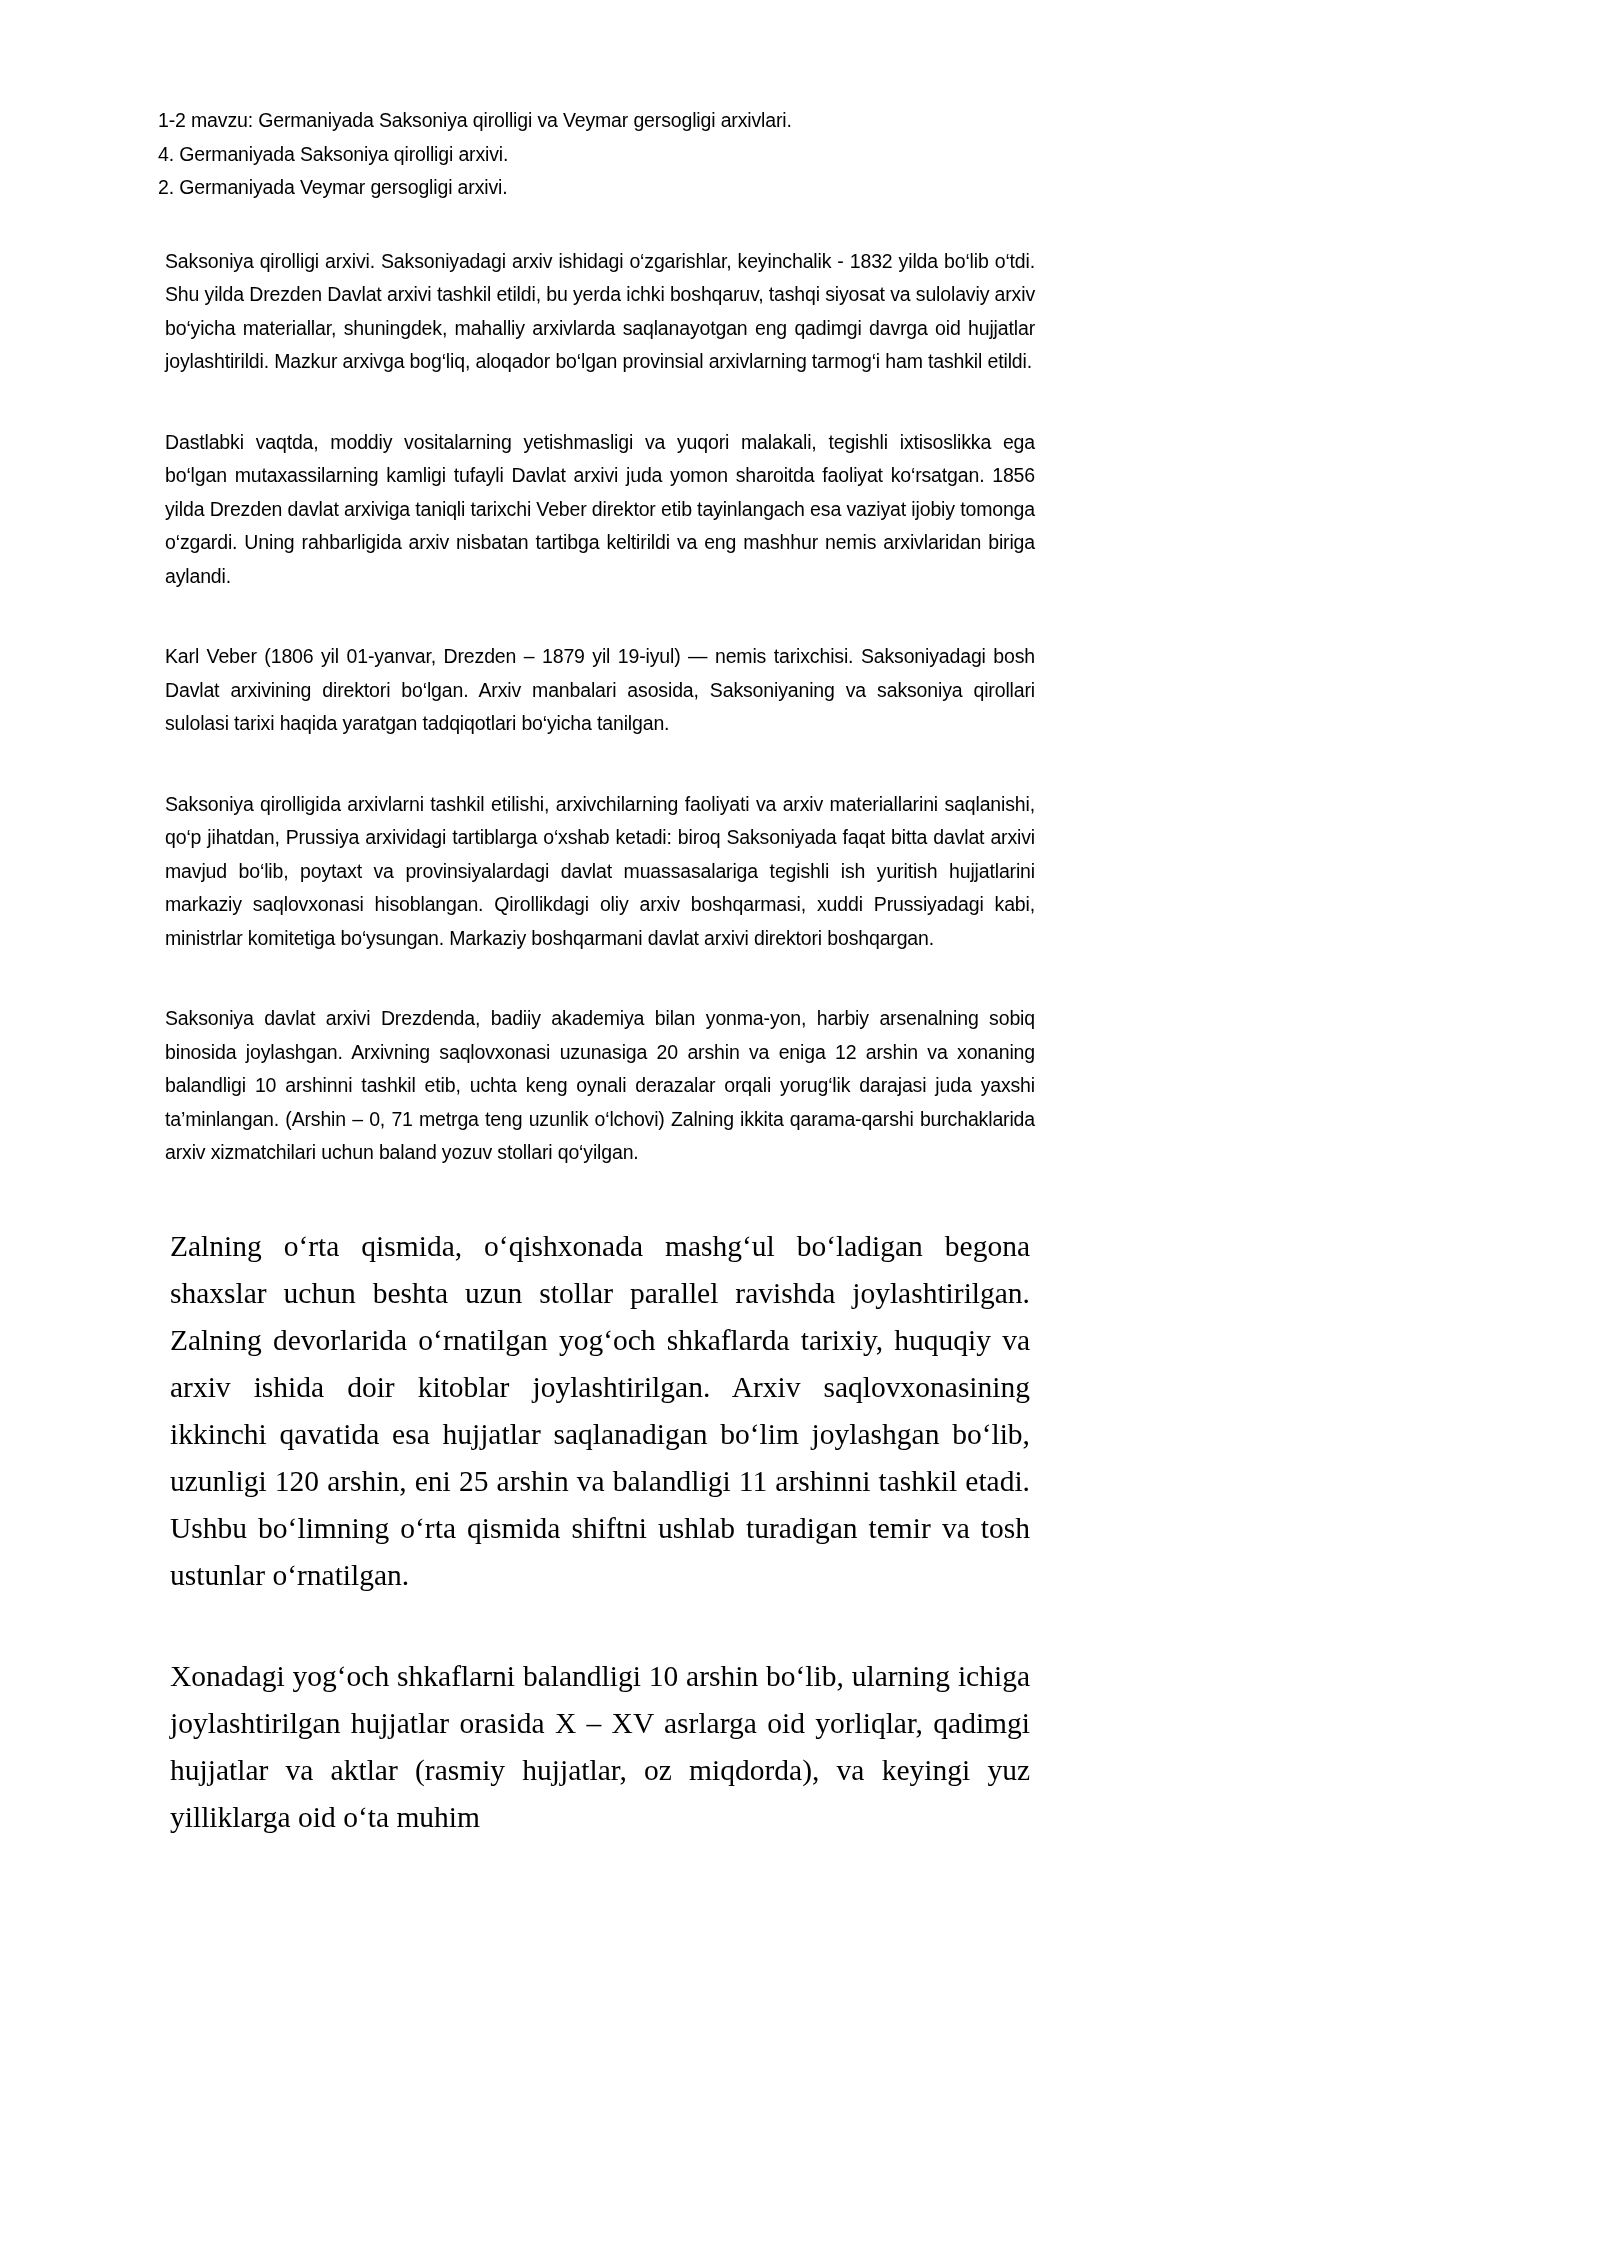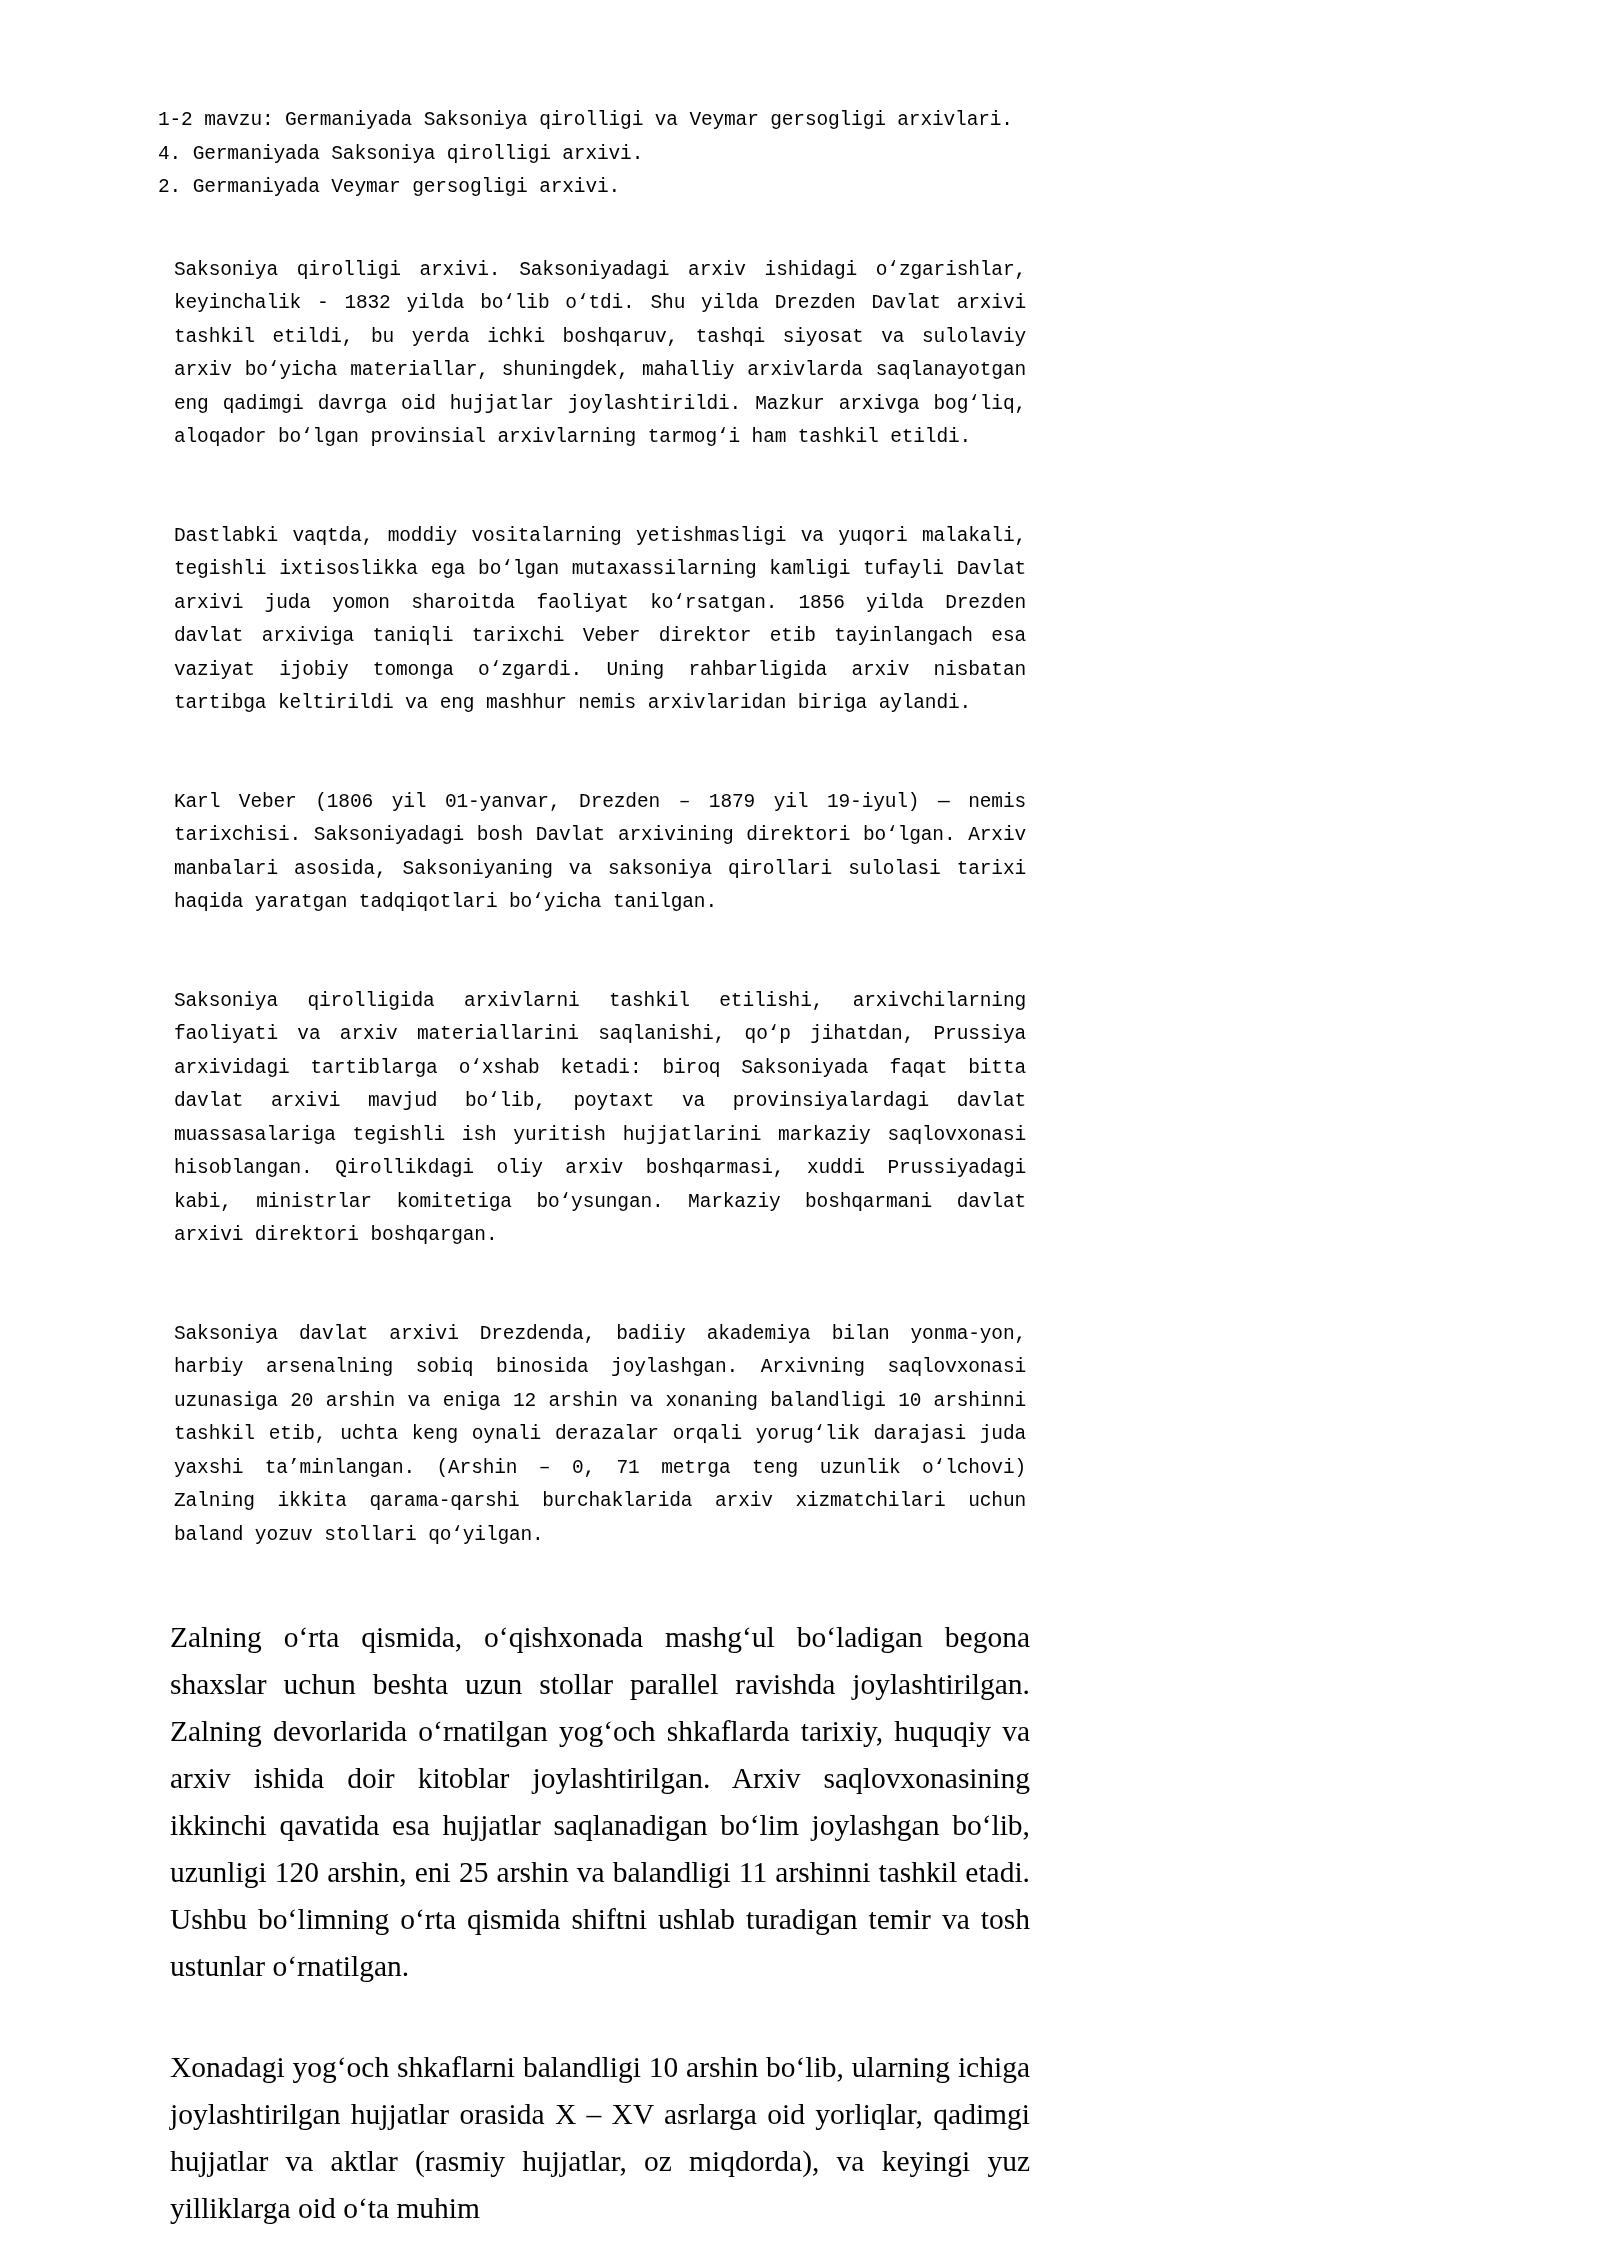--- a/index.html
+++ b/index.html
@@ -21,34 +21,34 @@
 
   .content {
     position: absolute;
     left: 158px;
     top: 104px;
     width: 884px;
   }
 
   
   .sans-block {
-    font-family: Liberation Mono, monospace;
+    font-family: Liberation Sans, sans-serif;
     font-size: 19.5px;
     line-height: 33.5px;
     color: #000000;
     letter-spacing: -0.15px;
   }
 
   .sans-block .hdr-line {
     text-align: left;
     white-space: pre-wrap;
   }
 
   .sans-block p.para {
-    margin: 16px;
+    margin: 7px;
     text-align: justify;
     text-justify: inter-word;
     white-space: pre-wrap;
   }
 
   .gap-sm { height: 33px; }
 
   
   .serif-block {
     font-family: "Liberation Serif", "DejaVu Serif", serif;

